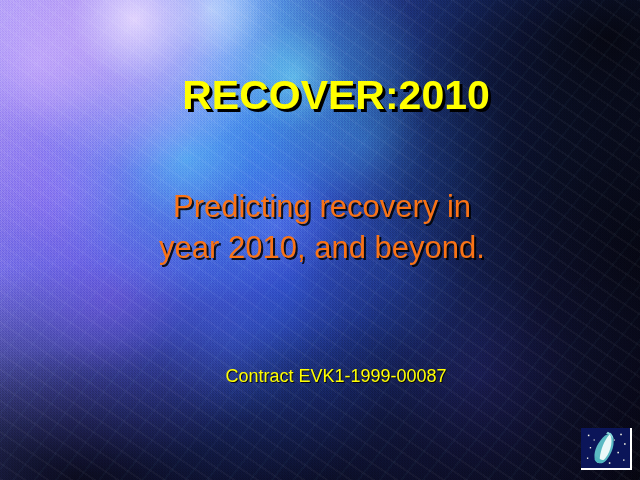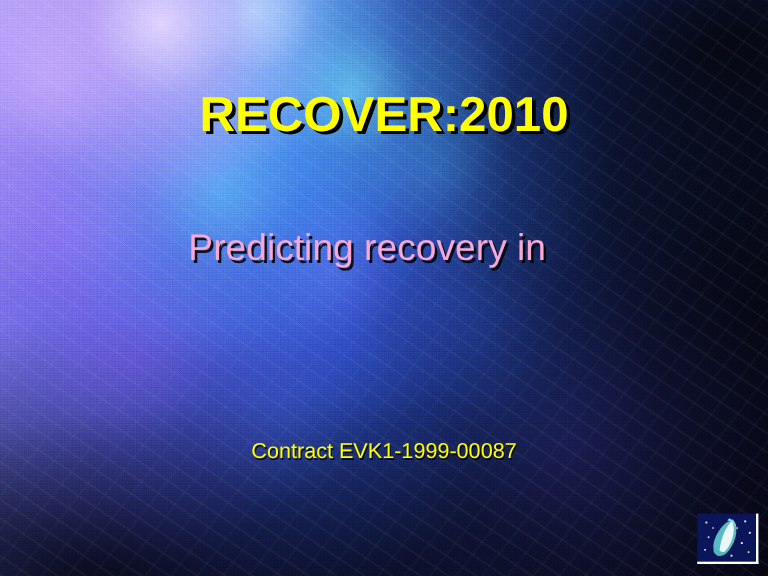--- a/index.html
+++ b/index.html
@@ -97,20 +97,21 @@
     background-size: 3px 3px;
     opacity: .45;
     mix-blend-mode: overlay;
   }
 
   
   .text-stack {
     position: absolute;
     inset: 0;
     z-index: 5;
+    margin-left: 16px;
   }
 
   .title {
     position: absolute;
     top: 75px;
     left: 0;
     width: 640px;
     text-align: center;
     font-size: 41px;
     font-weight: bold;
@@ -123,21 +124,21 @@
 
   .subtitle {
     position: absolute;
     top: 186px;
     left: 0;
     width: 516px;
     text-align: center;
     font-size: 31px;
     font-weight: normal;
     line-height: 41px;
-    color: #f9a8d4;
+    color: #f97316;
     text-shadow: 2px 2px 0 rgba(0,0,0,0.85);
     padding-left: 48px;
   }
   .subtitle .ln { display: block; white-space: nowrap; }
 
   .contract {
     position: absolute;
     top: 366px;
     left: 0;
     width: 640px;
@@ -175,20 +176,21 @@
   <div class="bg-layer bg-swirl"></div>
   <div class="bg-layer bg-dither"></div>
   <div class="bg-layer bg-dither2"></div>
 
   <div class="text-stack">
 
     <div class="title">RECOVER:2010</div>
 
     <div class="subtitle">
       <span class="ln">Predicting recovery in</span>
+      <span class="ln">year 2010, and beyond.</span>
     </div>
 
     <div class="contract">Contract EVK1-1999-00087</div>
   </div>
 
   <div class="logo">
     <svg viewBox="0 0 51 42" xmlns="http://www.w3.org/2000/svg">
       <rect x="0" y="0" width="51" height="42" fill="#0b1559"></rect>
 
       <g fill="#fdfde8">

